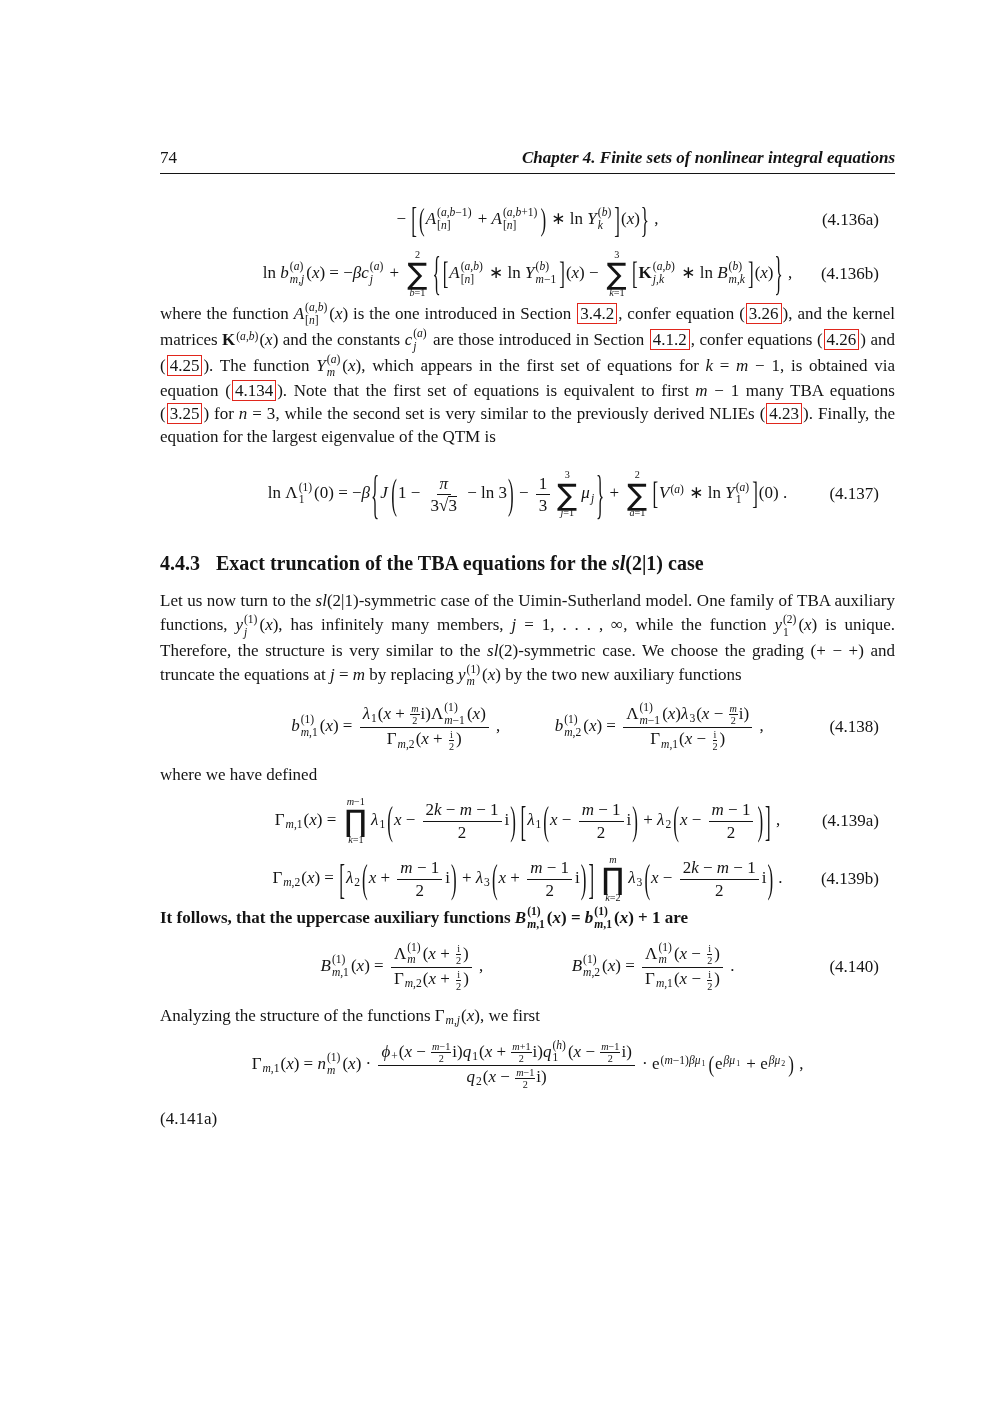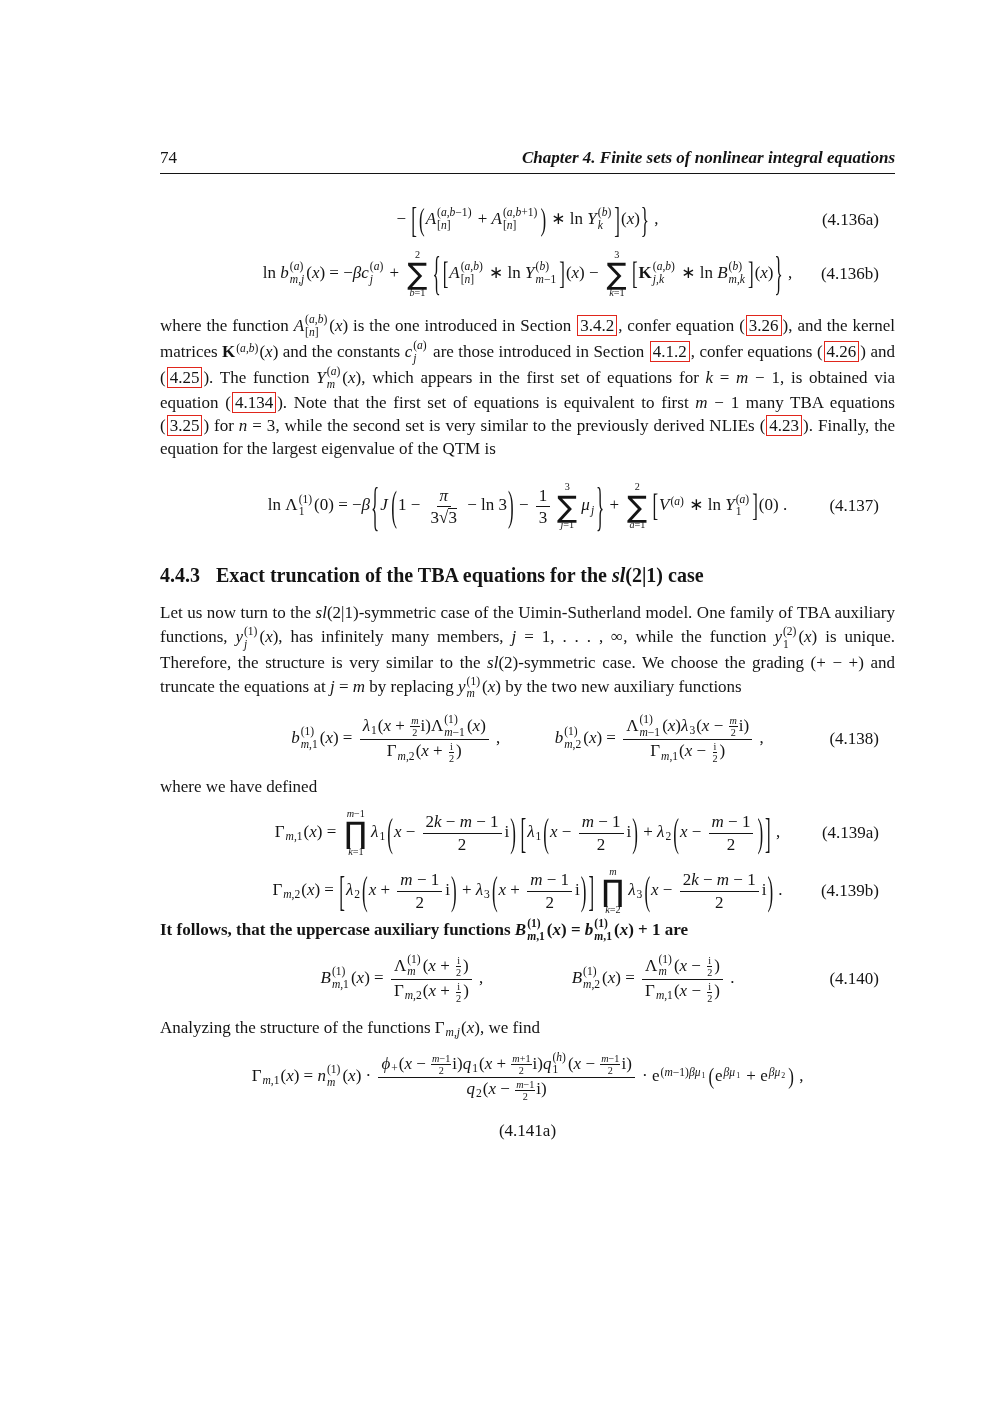--- a/index.html
+++ b/index.html
@@ -14,21 +14,21 @@
 
   
   .para{margin:0;text-align:justify;}
   .lh23{line-height:23px;}
   .lh24{line-height:24px;}
 
   
   .eq{position:relative;display:flex;align-items:center;justify-content:center;}
   .eq .mqwrap{white-space:nowrap;}
   .eq .tag{position:absolute;right:16px;top:50%;transform:translateY(-50%);}
-  .tagline{text-align:center;}
+  .tagline{text-align:left;}
 
   
   .rm{font-style:normal;}
   .it{font-style:italic;}
   .bf{font-weight:bold;font-style:normal;}
   .ss{display:inline-flex;flex-direction:column;align-items:flex-start;vertical-align:middle;
       font-size:68%;line-height:1.1;margin:0 2px 0 1px;}
   .ssr{display:block;}
   .sup1{font-size:68%;vertical-align:0.45em;line-height:1;margin:0 1px;}
   .sub1{font-size:68%;vertical-align:-0.28em;line-height:1;margin:0 1px;}
@@ -101,21 +101,21 @@
           </span><span class="bigd" style="transform: scaleY(1.8);">[</span><span class="bf">K</span><span class="ss">
             <span class="ssr"><span class="rm">(</span><span class="it">a</span><span class="rm">,</span><span class="it">b</span><span class="rm">)</span></span>
             <span class="ssr"><span class="it">j</span><span class="rm">,</span><span class="it">k</span></span>
           </span><span class="rm"> ∗ </span><span class="rm">ln </span><span class="it">B</span><span class="ss">
             <span class="ssr"><span class="rm">(</span><span class="it">b</span><span class="rm">)</span></span>
             <span class="ssr"><span class="it">m</span><span class="rm">,</span><span class="it">k</span></span>
           </span><span class="bigd" style="transform: scaleY(1.8);">]</span><span class="rm">(</span><span class="it">x</span><span class="rm">)</span><span class="bigd" style="transform: scaleY(2.7);">}</span><span class="rm"> ,</span></span>
       <span class="tag">(4.136b)</span>
     </div>
 
-    <p class="para lh23" style="margin-top:12px;"><span class="rm">where the function </span><span class="it">A</span><span class="ss">
+    <p class="para lh23" style=""><span class="rm">where the function </span><span class="it">A</span><span class="ss">
           <span class="ssr"><span class="rm">(</span><span class="it">a</span><span class="rm">,</span><span class="it">b</span><span class="rm">)</span></span>
           <span class="ssr"><span class="rm">[</span><span class="it">n</span><span class="rm">]</span></span>
         </span><span class="rm">(</span><span class="it">x</span><span class="rm">)</span><span class="rm"> is the one introduced in Section </span><span class="ref">3.4.2</span><span class="rm">, confer equation (</span><span class="ref">3.26</span><span class="rm">), and the kernel matrices </span><span class="bf">K</span><span class="sup1"><span class="rm">(</span><span class="it">a</span><span class="rm">,</span><span class="it">b</span><span class="rm">)</span></span><span class="rm">(</span><span class="it">x</span><span class="rm">)</span><span class="rm"> and the constants </span><span class="it">c</span><span class="ss">
           <span class="ssr"><span class="rm">(</span><span class="it">a</span><span class="rm">)</span></span>
           <span class="ssr"><span class="it">j</span></span>
         </span><span class="rm"> are those introduced in Section </span><span class="ref">4.1.2</span><span class="rm">, confer equations (</span><span class="ref">4.26</span><span class="rm">) and (</span><span class="ref">4.25</span><span class="rm">). The function </span><span class="it">Y</span><span class="ss">
           <span class="ssr"><span class="rm">(</span><span class="it">a</span><span class="rm">)</span></span>
           <span class="ssr"><span class="it">m</span></span>
         </span><span class="rm">(</span><span class="it">x</span><span class="rm">)</span><span class="rm">, which appears in the first set of equations for </span><span class="it">k</span><span class="rm"> = </span><span class="it">m</span><span class="rm"> − 1</span><span class="rm">, is obtained via equation (</span><span class="ref">4.134</span><span class="rm">). Note that the first set of equations is equivalent to first </span><span class="it">m</span><span class="rm"> − 1</span><span class="rm"> many TBA equations (</span><span class="ref">3.25</span><span class="rm">) for </span><span class="it">n</span><span class="rm"> = 3</span><span class="rm">, while the second set is very similar to the previously derived NLIEs (</span><span class="ref">4.23</span><span class="rm">). Finally, the equation for the largest eigenvalue of the QTM is</span></p>
 
@@ -269,21 +269,21 @@
                 <span class="fd"><span class="rm">2</span></span>
               </span><span class="rm">)</span></span>
             <span class="fd"><span class="rm">Γ</span><span class="sub1"><span class="it">m</span><span class="rm">,1</span></span><span class="rm">(</span><span class="it">x</span><span class="rm"> − </span><span class="frac sm">
                 <span class="fn"><span class="rm">i</span></span>
                 <span class="fd"><span class="rm">2</span></span>
               </span><span class="rm">)</span></span>
           </span><span class="rm"> .</span></span>
       <span class="tag">(4.140)</span>
     </div>
 
-    <p class="para lh23" style="margin-top:8px;"><span class="rm">Analyzing the structure of the functions </span><span class="rm">Γ</span><span class="sub1"><span class="it">m</span><span class="rm">,</span><span class="it">j</span></span><span class="rm">(</span><span class="it">x</span><span class="rm">)</span><span class="rm">, we find</span></p>
+    <p class="para lh23" style="margin-top:8px;"><span class="rm">Analyzing the structure of the functions </span><span class="rm">Γ</span><span class="sub1"><span class="it">m</span><span class="rm">,</span><span class="it">j</span></span><span class="rm">(</span><span class="it">x</span><span class="rm">)</span><span class="rm">, we first</span></p>
 
     <div class="eq" style="margin-top:6px;min-height:64px;">
       <span class="mqwrap"><span class="rm">Γ</span><span class="sub1"><span class="it">m</span><span class="rm">,1</span></span><span class="rm">(</span><span class="it">x</span><span class="rm">) = </span><span class="it">n</span><span class="ss">
             <span class="ssr"><span class="rm">(1)</span></span>
             <span class="ssr"><span class="it">m</span></span>
           </span><span class="rm">(</span><span class="it">x</span><span class="rm">) · </span><span class="frac">
             <span class="fn"><span class="it">ϕ</span><span class="sub1"><span class="rm">+</span></span><span class="rm">(</span><span class="it">x</span><span class="rm"> − </span><span class="frac sm">
                 <span class="fn"><span class="it">m</span><span class="rm">−1</span></span>
                 <span class="fd"><span class="rm">2</span></span>
               </span><span class="rm">i</span><span class="rm">)</span><span class="it">q</span><span class="sub1"><span class="rm">1</span></span><span class="rm">(</span><span class="it">x</span><span class="rm"> + </span><span class="frac sm">

